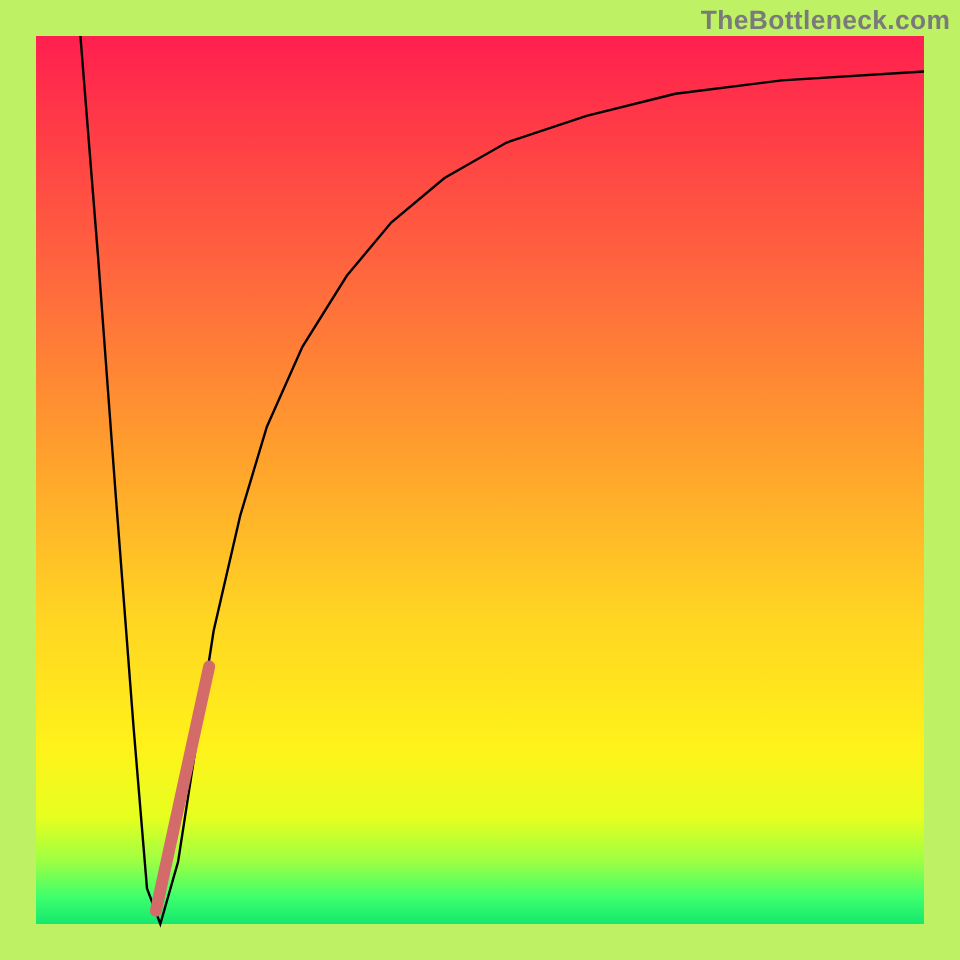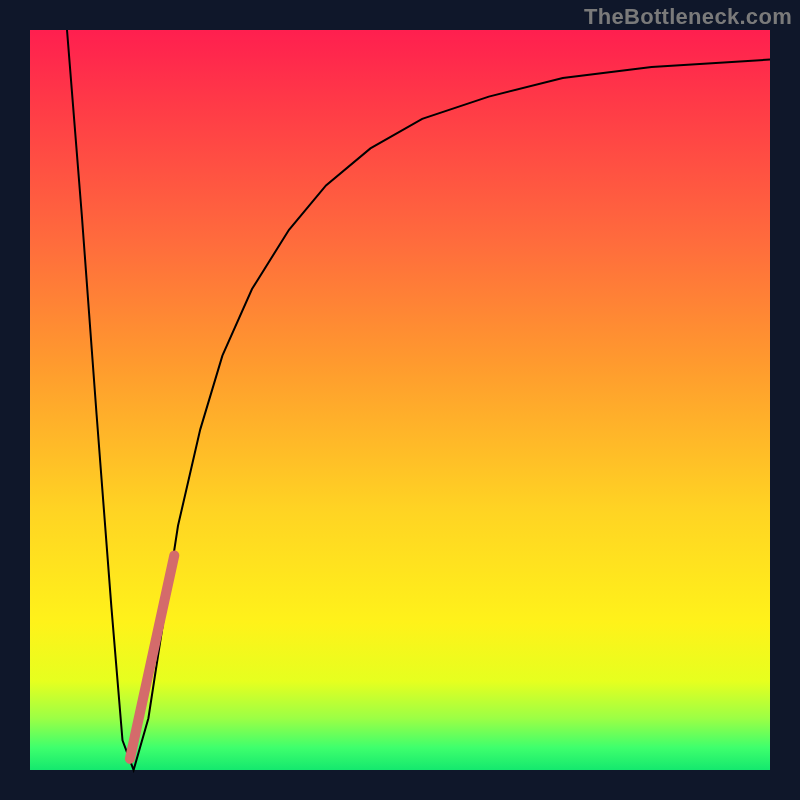--- a/index.html
+++ b/index.html
@@ -8,21 +8,21 @@
     width: 800px;
     height: 800px;
     background: #000;
     overflow: hidden;
     font-family: Arial, Helvetica, sans-serif;
   }
   .frame {
     position: relative;
     width: 800px;
     height: 800px;
-    background: #0f172a;
+    background: #bef264;
   }
   .plot-area {
     position: absolute;
     left: 30px;
     top: 30px;
     width: 740px;
     height: 740px;
     
     background: linear-gradient(
       to bottom,

